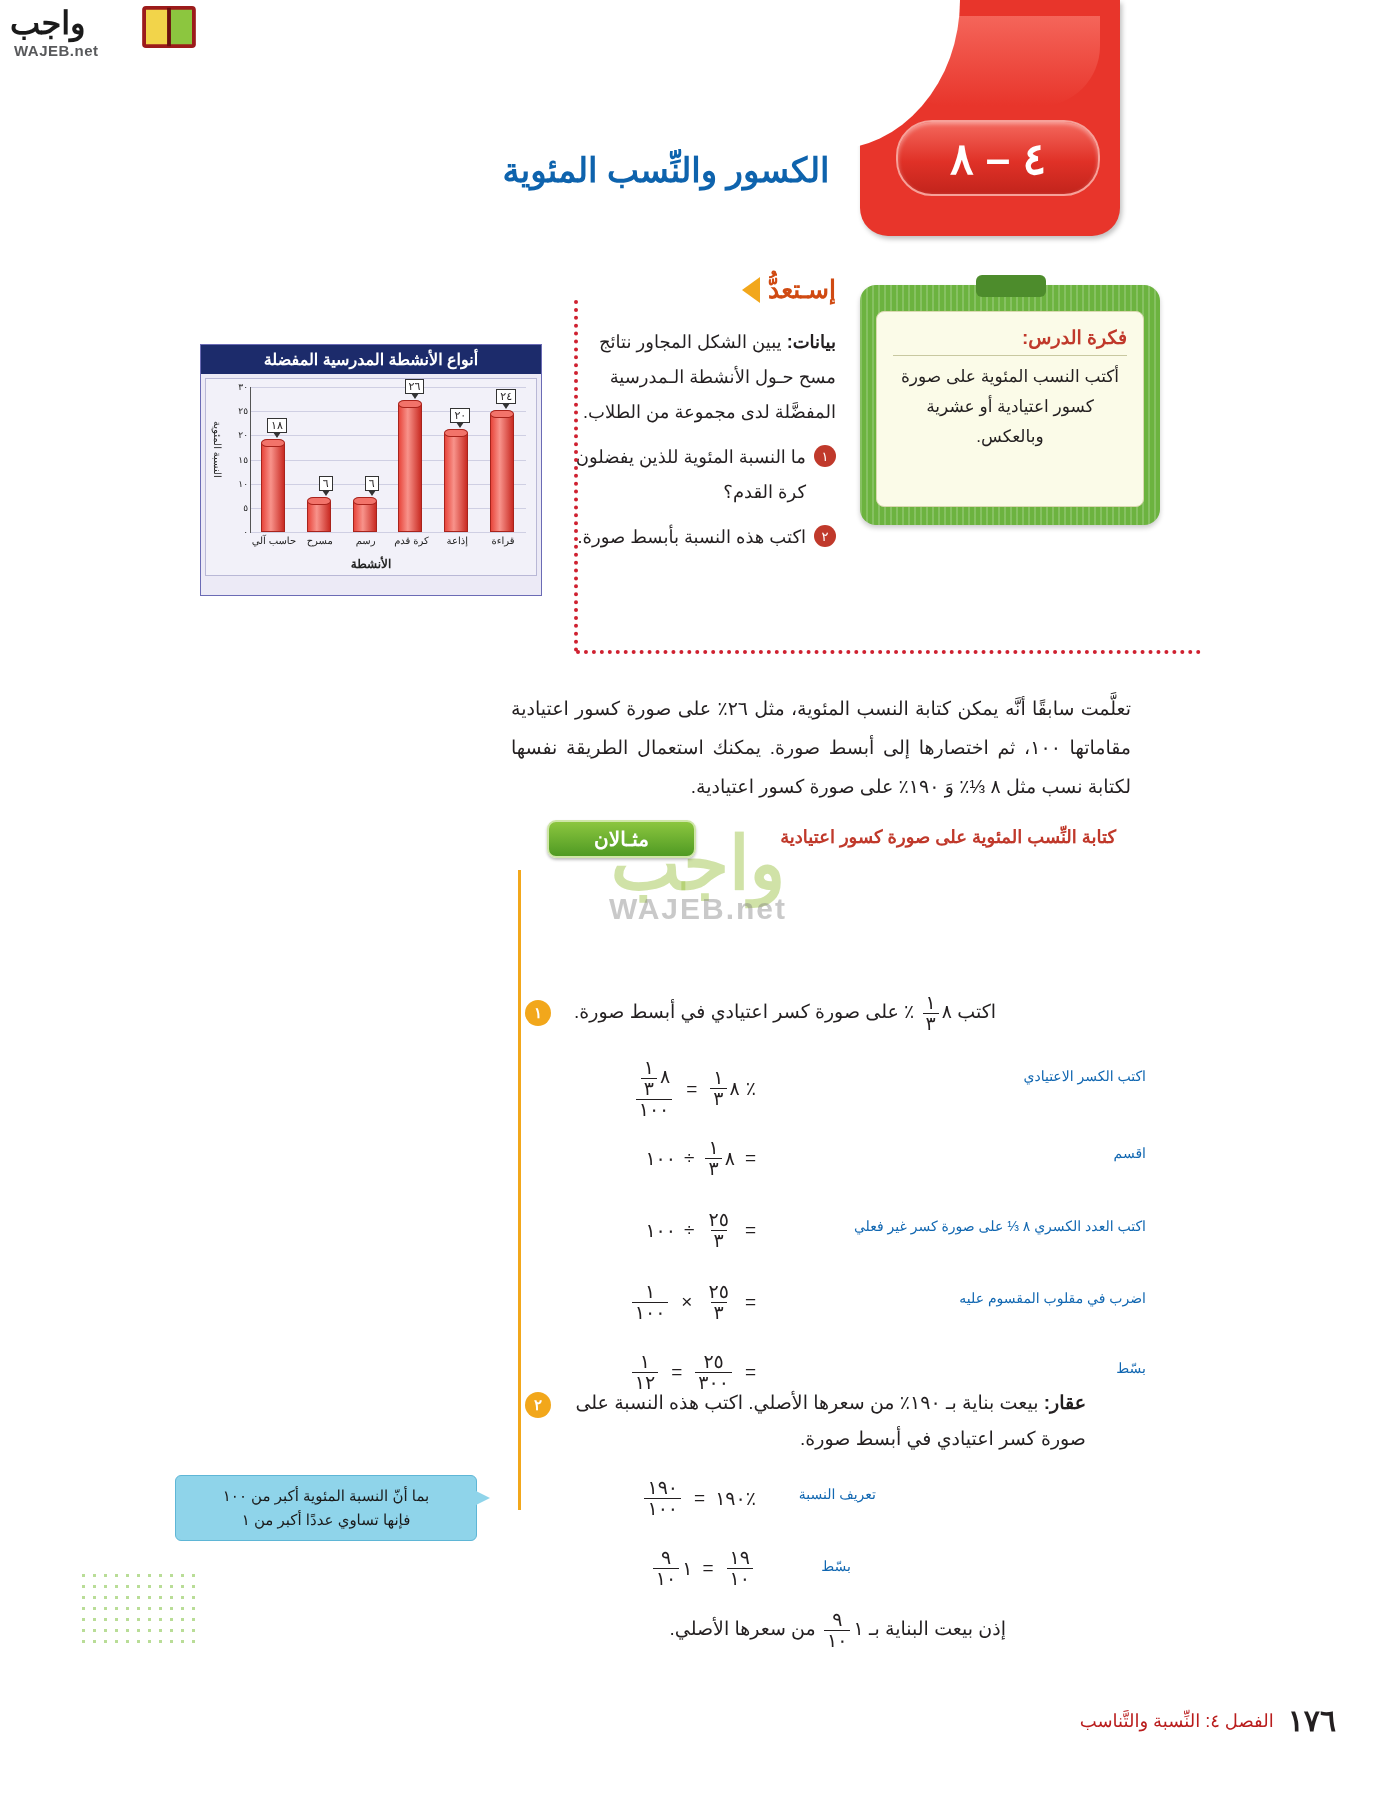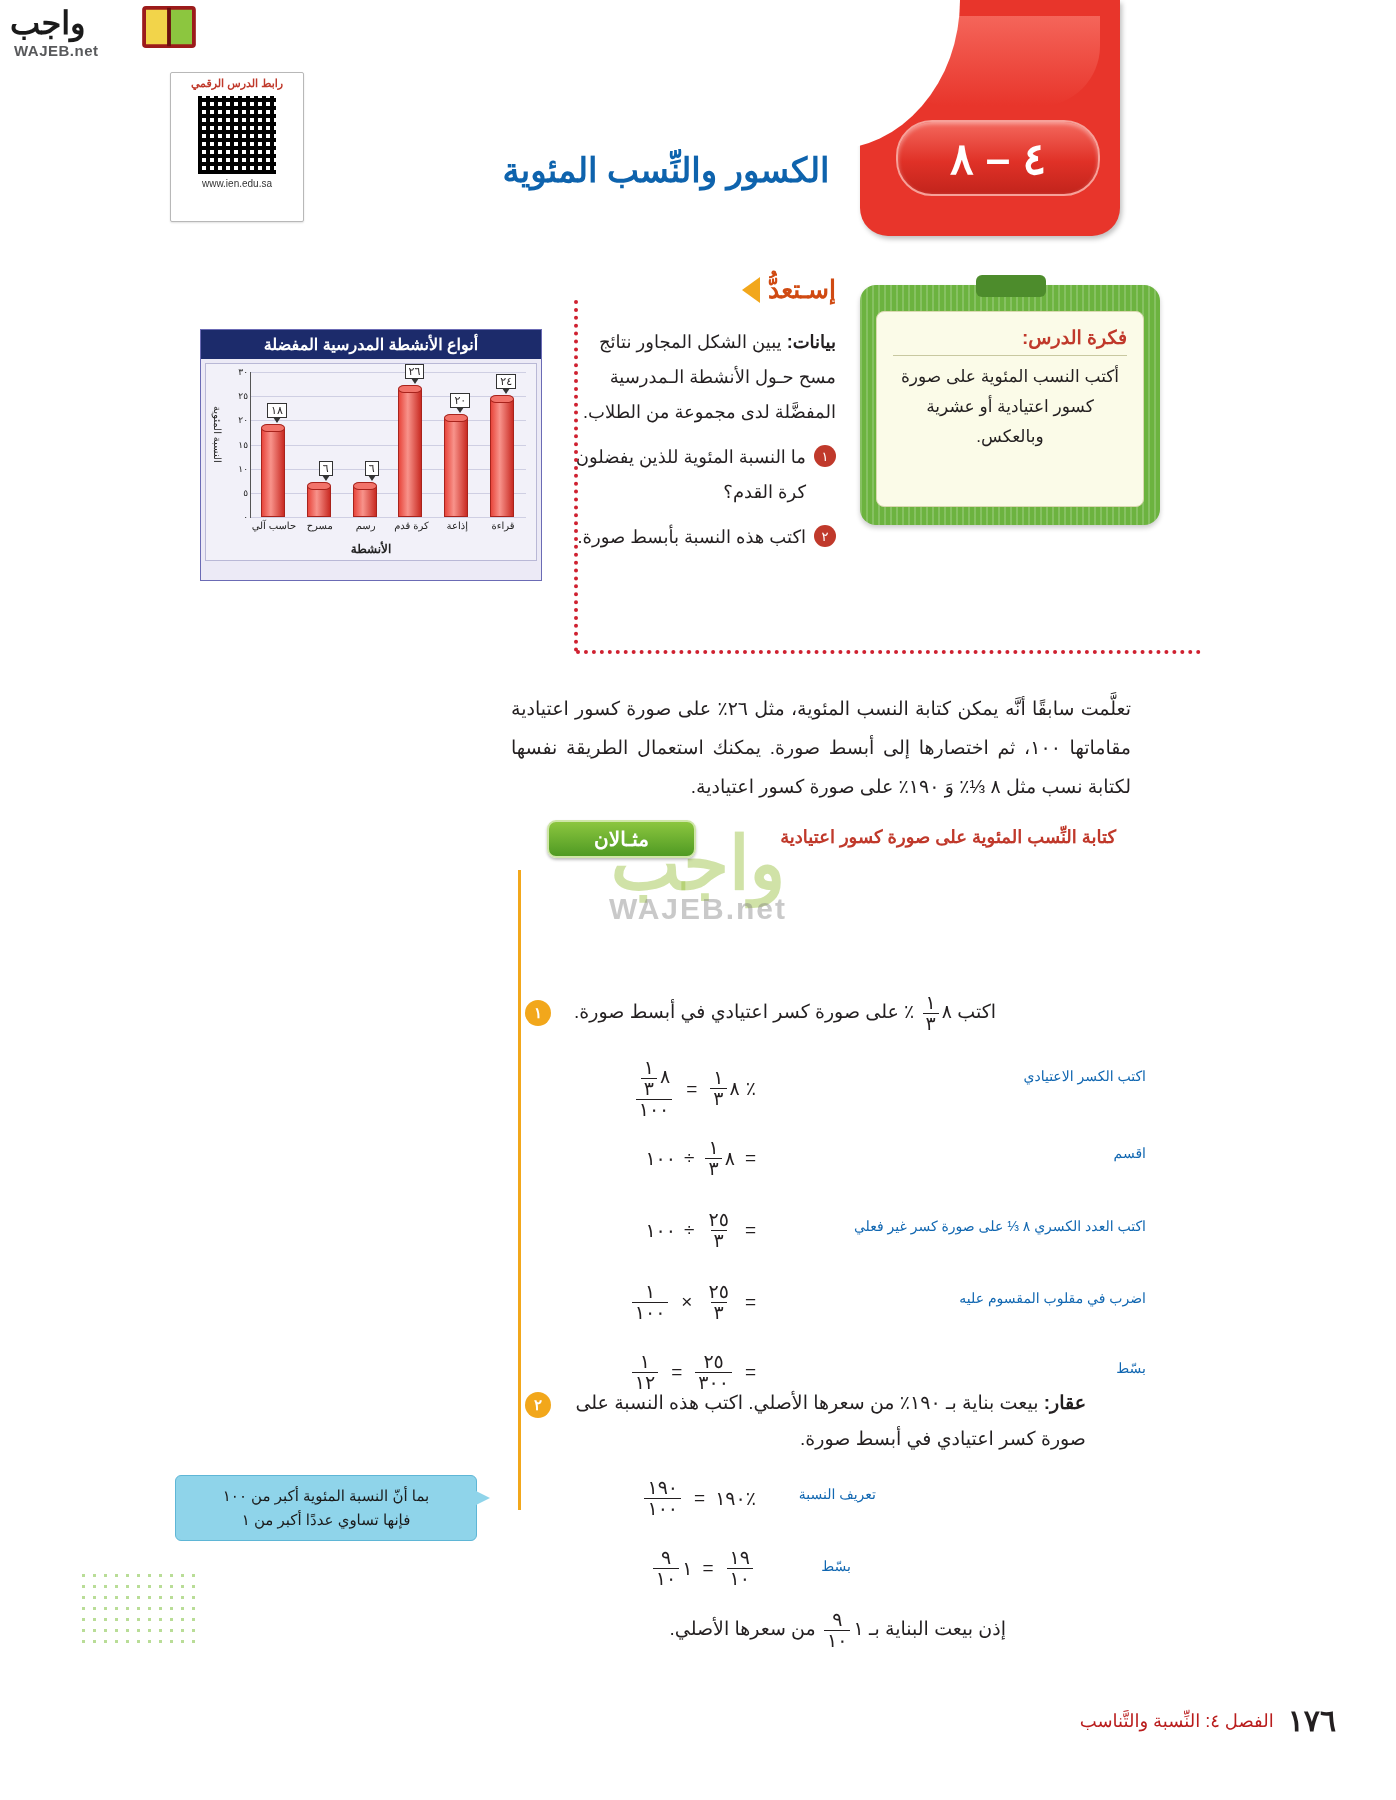--- a/index.html
+++ b/index.html
@@ -66,21 +66,21 @@
   .prep-title{font-size:25px;font-weight:bold;color:#d04a12;}
 
   .prep-text{position:absolute;right:560px;top:325px;width:262px;font-size:18px;line-height:1.95;text-align:right;direction:rtl;}
   .q-item{display:flex;gap:8px;align-items:flex-start;margin-top:10px;direction:rtl;}
   .q-num{flex:0 0 auto;width:22px;height:22px;border-radius:50%;background:#c0392b;color:#fff;font-size:13px;
      display:flex;align-items:center;justify-content:center;margin-top:5px;}
   .dotted-sep{position:absolute;right:195px;top:650px;width:625px;border-top:4px dotted #cf2130;}
   .dotted-v{position:absolute;right:818px;top:300px;height:352px;border-right:4px dotted #cf2130;}
 
   
-  .chart-wrap{position:absolute;left:200px;top:329px;width:340px;height:250px;border:1px solid #6b6bb5;background:#eceaf6;}
+  .chart-wrap{position:absolute;left:200px;top:344px;width:340px;height:250px;border:1px solid #6b6bb5;background:#eceaf6;}
   .chart-title{background:#1c2b6b;color:#fff;font-size:16px;font-weight:bold;text-align:center;padding:5px 0;}
   .chart-body{position:relative;height:196px;background:#f2f1f9;margin:4px;border:1px solid #b9b8d6;}
   .plot{position:absolute;left:44px;right:10px;top:8px;bottom:42px;border-left:1px solid #555;border-bottom:1px solid #555;}
   .gridline{position:absolute;left:0;right:0;border-top:1px solid #cfcfe3;}
   .bar{position:absolute;bottom:0;width:22px;background:linear-gradient(90deg,#e8463c,#f8938b 40%,#c92b23);border:1px solid #a8231c;}
   .bar-top{position:absolute;top:-5px;left:-1px;width:22px;height:6px;background:#f2736a;border:1px solid #a8231c;border-radius:50%/100%;}
   .callout{position:absolute;font-size:11px;background:#fff;border:1px solid #333;padding:0 3px;}
   .callout:after{content:"";position:absolute;left:50%;margin-left:-4px;bottom:-6px;width:0;height:0;border-left:4px solid transparent;border-right:4px solid transparent;border-top:6px solid #333;}
   .ytick{position:absolute;right:100%;margin-right:3px;font-size:9px;transform:translateY(-50%);color:#222;}
   .xlab{position:absolute;top:100%;margin-top:3px;font-size:10px;transform:translateX(50%);white-space:nowrap;color:#222;}
@@ -144,25 +144,20 @@
     <div class="wajeb-word">واجب</div>
     <div class="wajeb-sub">WAJEB.net</div>
     <svg class="book-icon" viewBox="0 0 60 48">
       <rect x="2" y="2" width="56" height="44" rx="4" fill="#9c1b1b"></rect>
       <rect x="6" y="6" width="23" height="36" fill="#f2d44a"></rect>
       <rect x="31" y="6" width="23" height="36" fill="#8cc63f"></rect>
       <rect x="28" y="4" width="4" height="40" fill="#6b0f0f"></rect>
     </svg>
   </div>
 
-  <div class="qr-box">
-    <div class="qr-title">رابط الدرس الرقمي</div>
-    <div class="qr-img"></div>
-    <div class="qr-url">www.ien.edu.sa</div>
-  </div>
 
   <div class="lesson-tab">
     <div class="tab-red"></div>
     <div class="tab-gloss"></div>
     <div class="tab-white-curve"></div>
     <div class="tab-pill">٤ – ٨</div>
   </div>
 
   <div class="lesson-title">الكسور والنِّسب المئوية</div>
 

